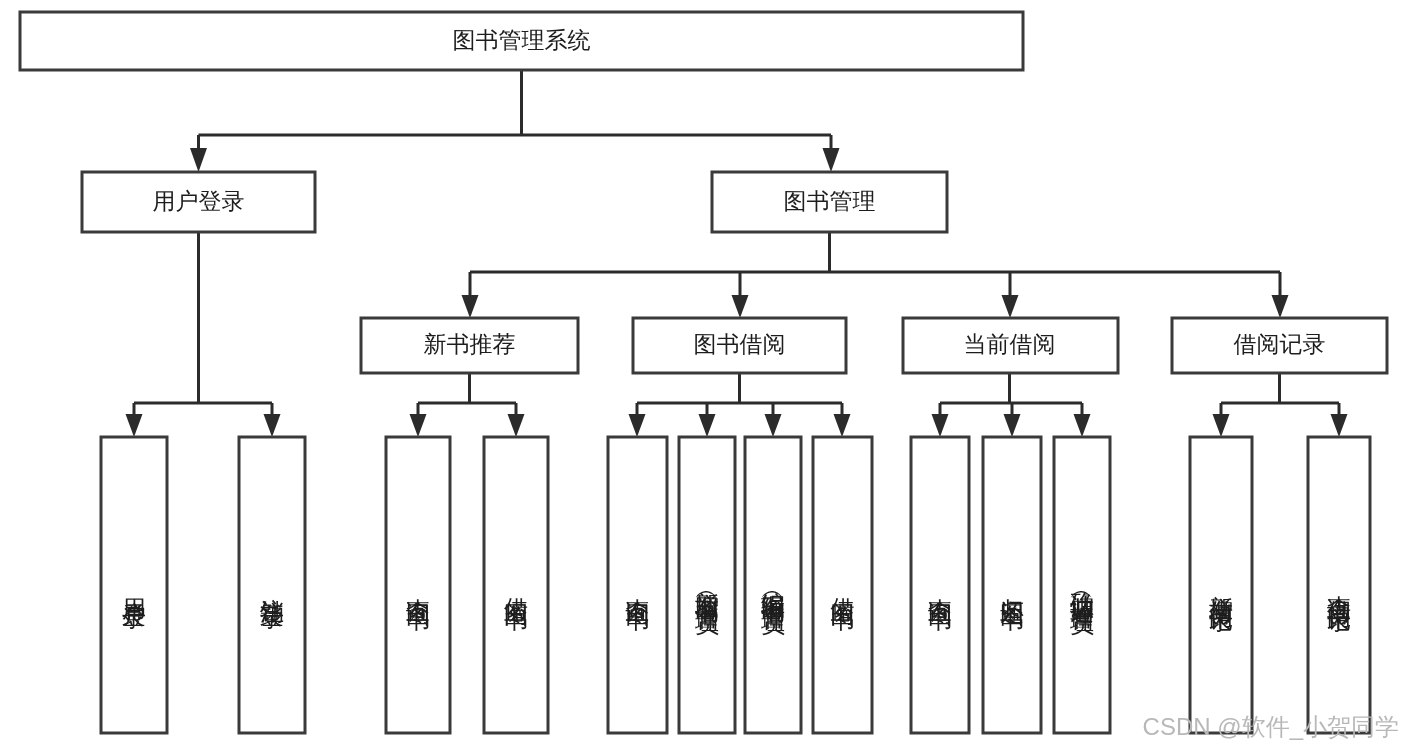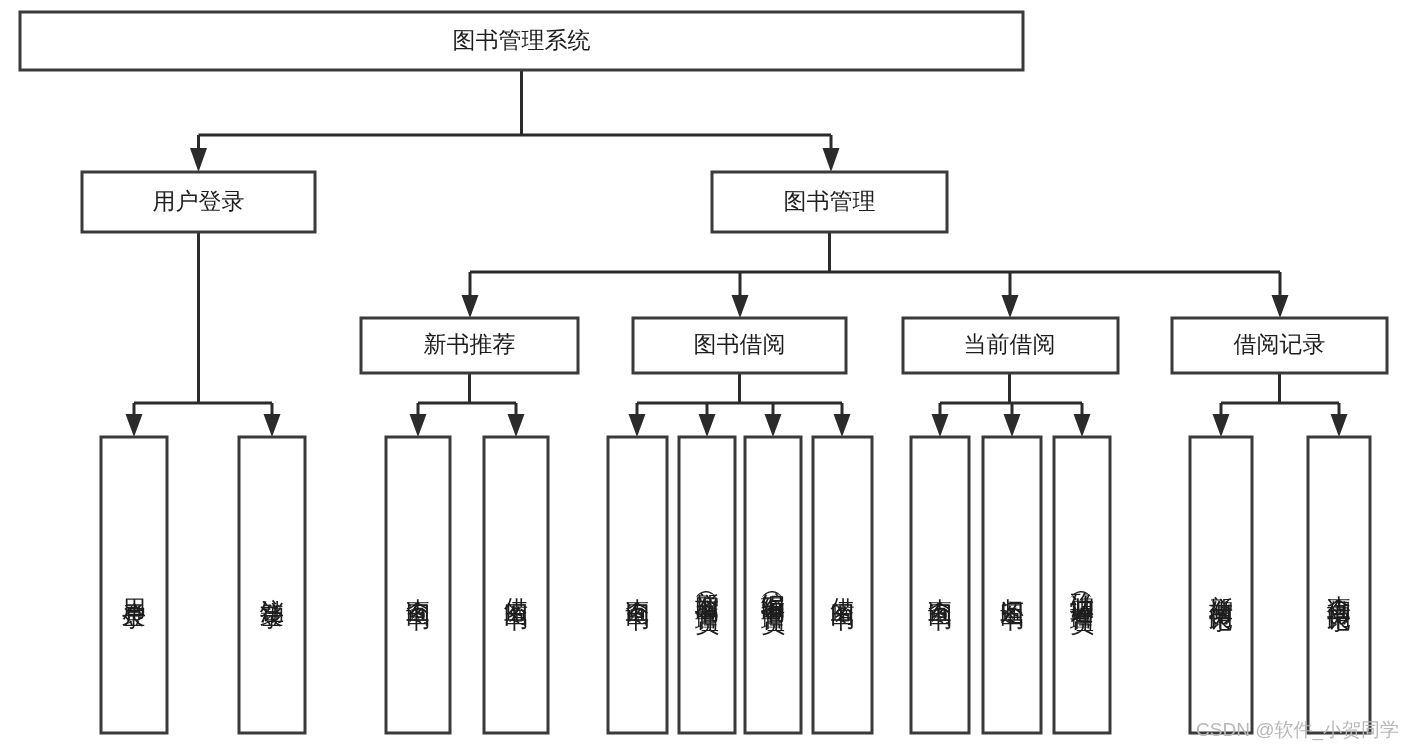--- a/index.html
+++ b/index.html
@@ -47,21 +47,21 @@
   }
   .arrow-head {
     fill: #2b2b2b;
     stroke: none;
   }
   .watermark {
     position: absolute;
     right: 6px;
     bottom: 4px;
     font-family: "Liberation Sans", "DejaVu Sans", sans-serif;
-    font-size: 19px;
+    font-size: 24px;
     color: #b8b8b8;
     white-space: nowrap;
     pointer-events: none;
   }
 </style>
 </head>
 <body>
 
 <div id="diagram-root">
 

